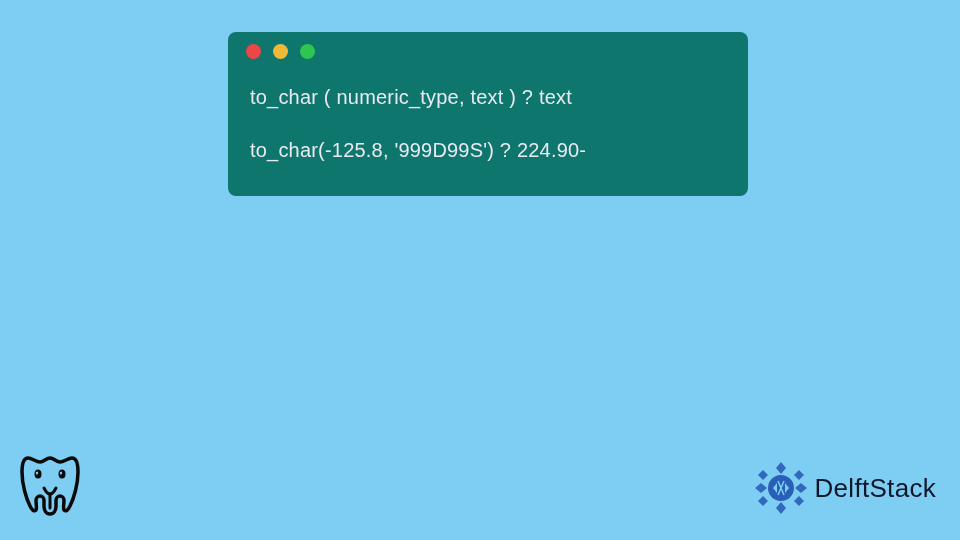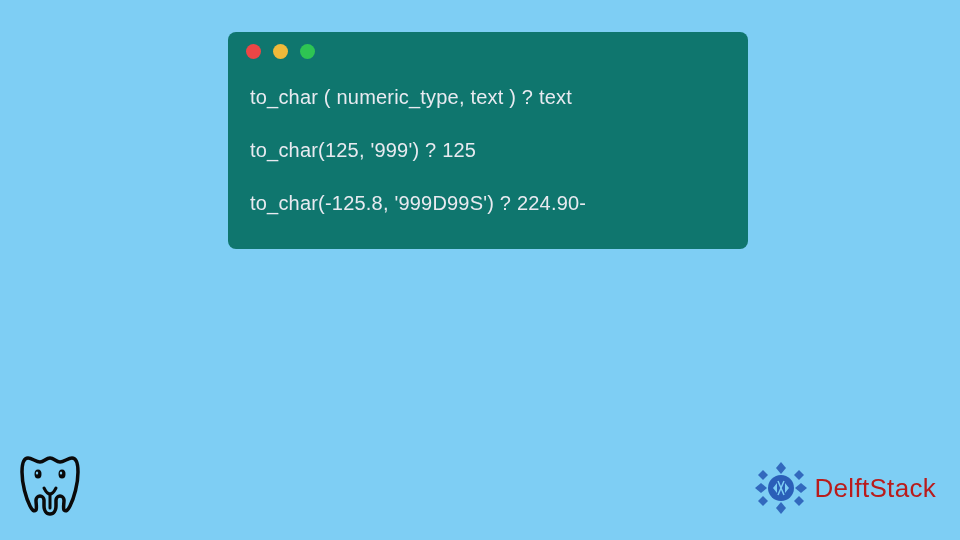--- a/index.html
+++ b/index.html
@@ -61,38 +61,37 @@
       bottom: 24px;
       display: flex;
       align-items: center;
       gap: 6px;
     }
     .delft-icon {
       width: 56px;
       height: 56px;
     }
     .delft-text {
-      color: #b91c1c;
+      color: #0f172a;
       font-size: 26px;
       font-weight: 500;
       letter-spacing: 0.3px;
     }
   </style>
 </head>
 <body>
 
 <div class="code-window">
   <div class="titlebar">
     <span class="dot dot-red"></span>
     <span class="dot dot-yellow"></span>
     <span class="dot dot-green"></span>
   </div>
   <div class="code-body">
     <div class="code-line">to_char ( numeric_type, text ) ? text</div>
-    <div class="code-line">to_char(125, '999') ? 125</div>
     <div class="code-line">to_char(-125.8, '999D99S') ? 224.90-</div>
   </div>
 </div>
 
 <div class="elephant-logo">
   <svg viewBox="0 0 70 72" width="70" height="72">
     <path d="M 10 8 C 6 8 4 14 4 22 C 4 34 8 48 12 56 C 14 60 16 62 18 60 C 19 58 18 54 18 50 C 18 48 20 46 22 46 C 24 46 26 48 26 50 L 26 56 C 26 60 28 64 32 64 C 36 64 38 60 38 56 L 38 50 C 38 48 40 46 42 46 C 44 46 46 48 46 50 C 46 54 45 58 46 60 C 48 62 50 60 52 56 C 56 48 60 34 60 22 C 60 14 58 8 54 8 C 50 8 46 12 42 12 C 38 12 36 8 32 8 C 28 8 26 12 22 12 C 18 12 14 8 10 8 Z" fill="none" stroke="#0a0a0a" stroke-width="3.5" stroke-linejoin="round"></path>
     <ellipse cx="20" cy="24" rx="3.5" ry="4.5" fill="#0a0a0a"></ellipse>
     <ellipse cx="44" cy="24" rx="3.5" ry="4.5" fill="#0a0a0a"></ellipse>
     <ellipse cx="19" cy="23" rx="1.2" ry="1.5" fill="#7ecef4"></ellipse>

